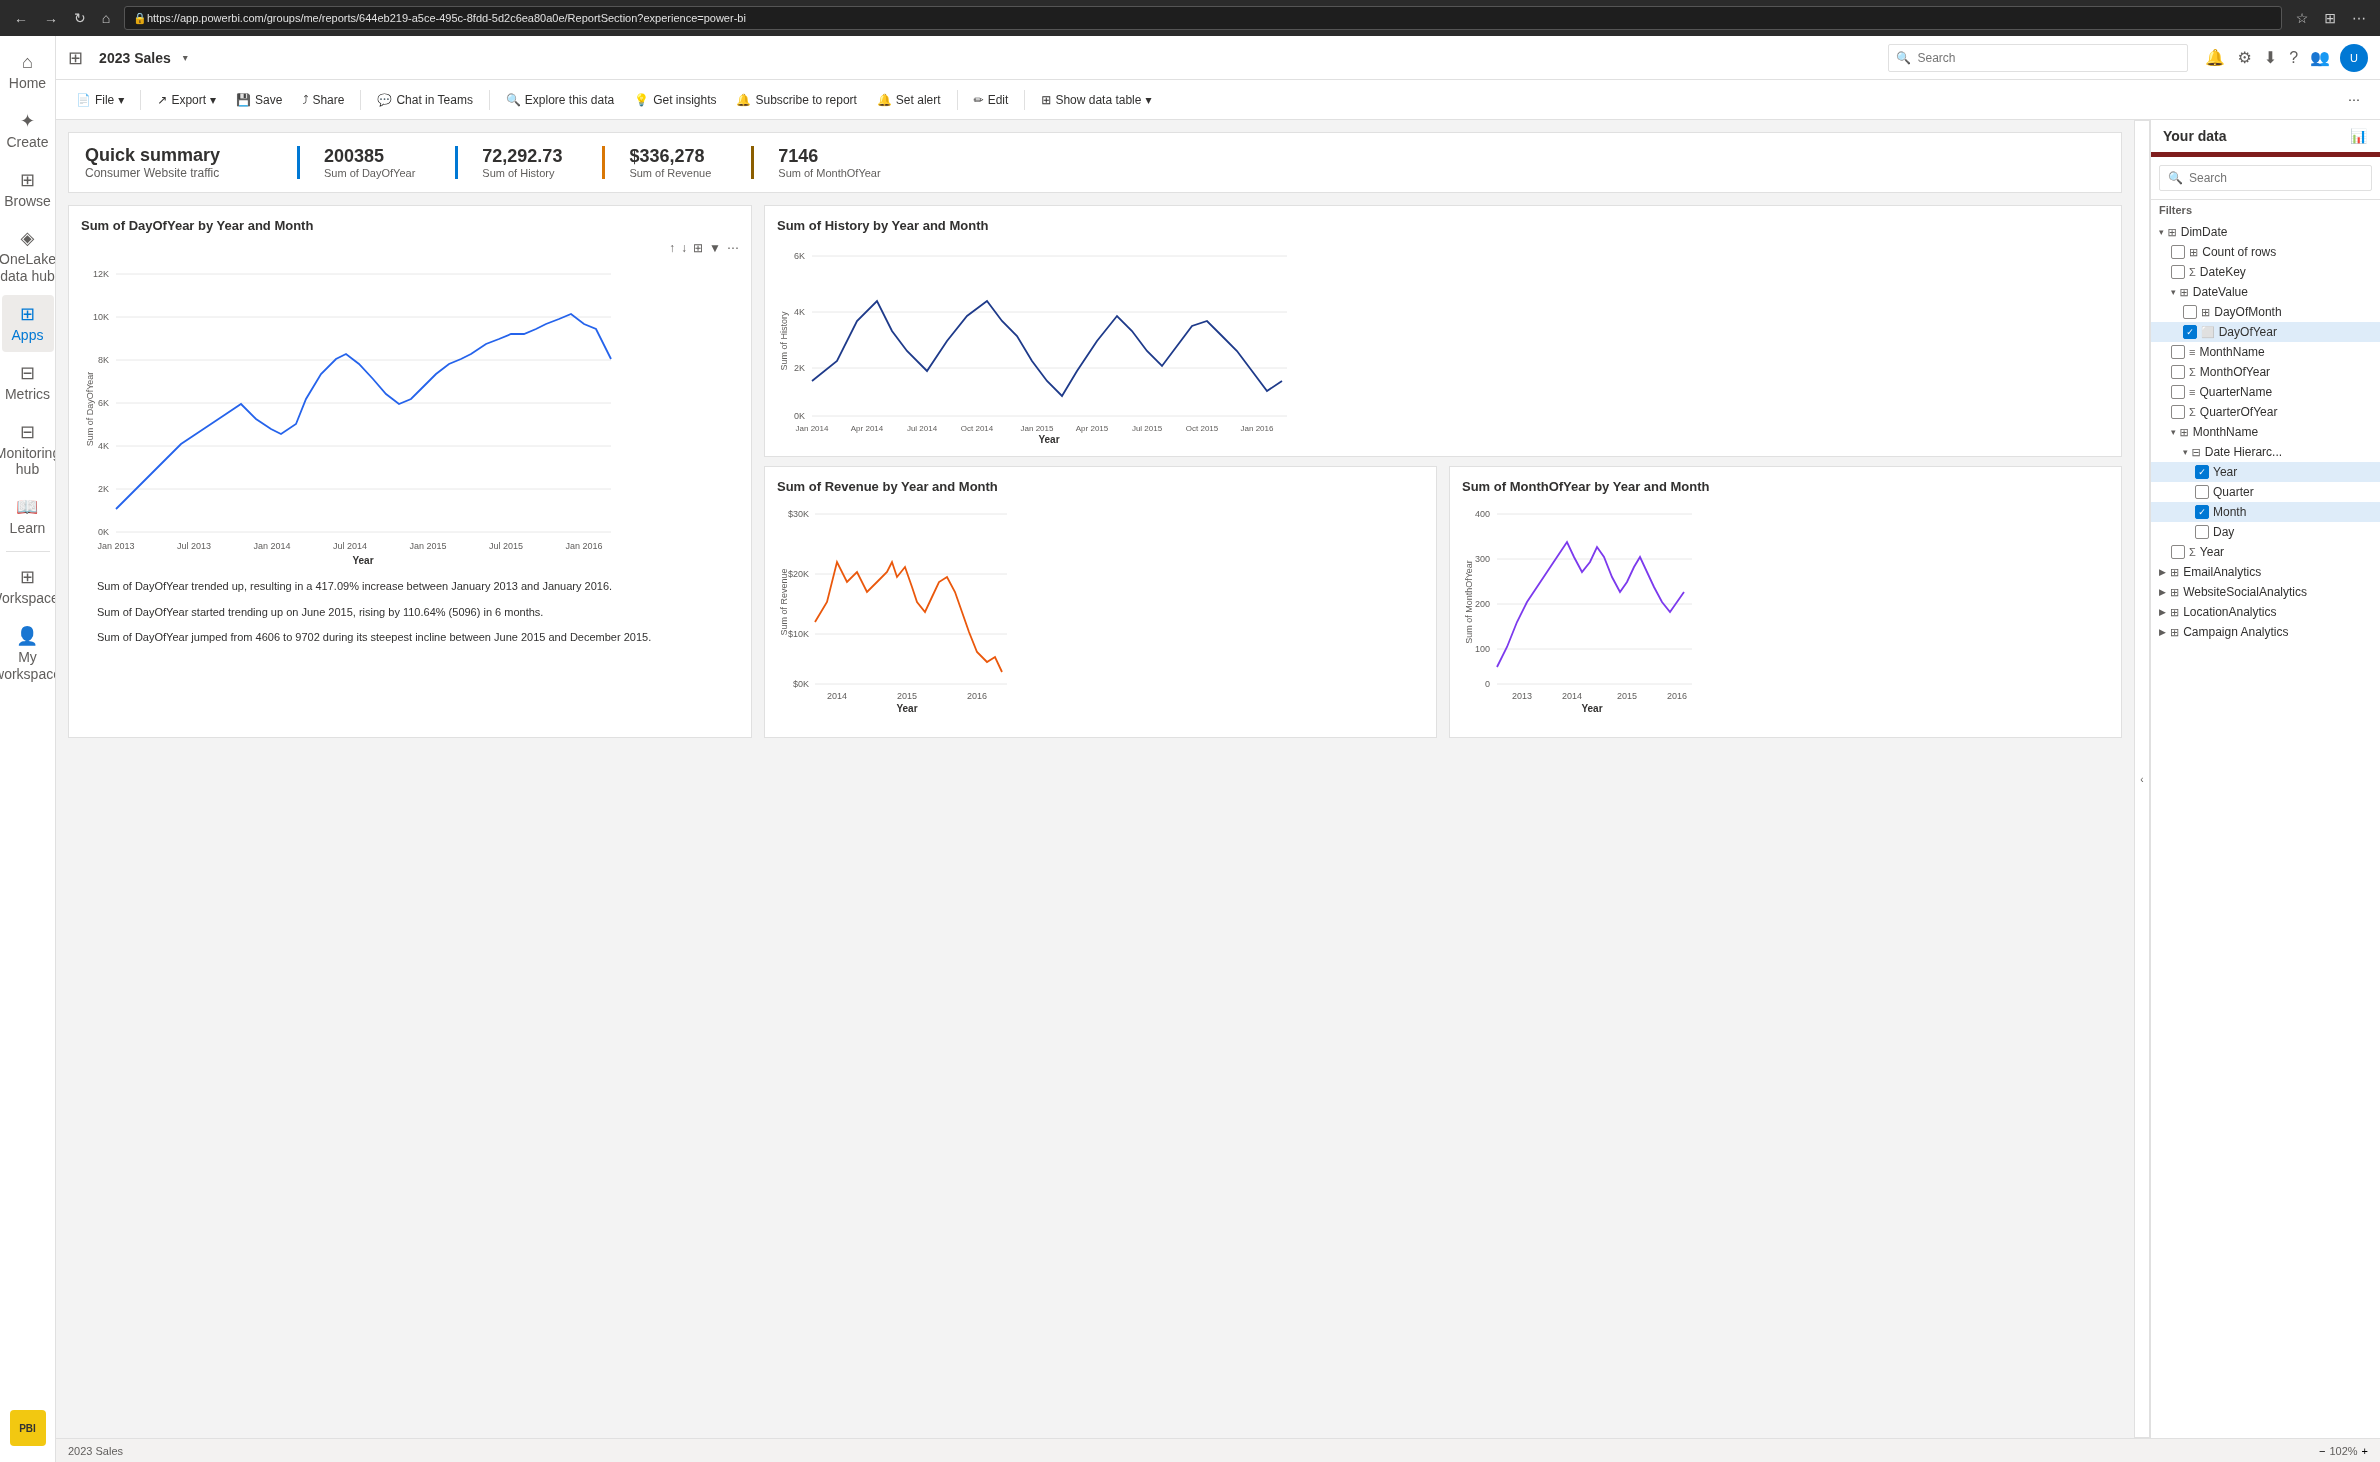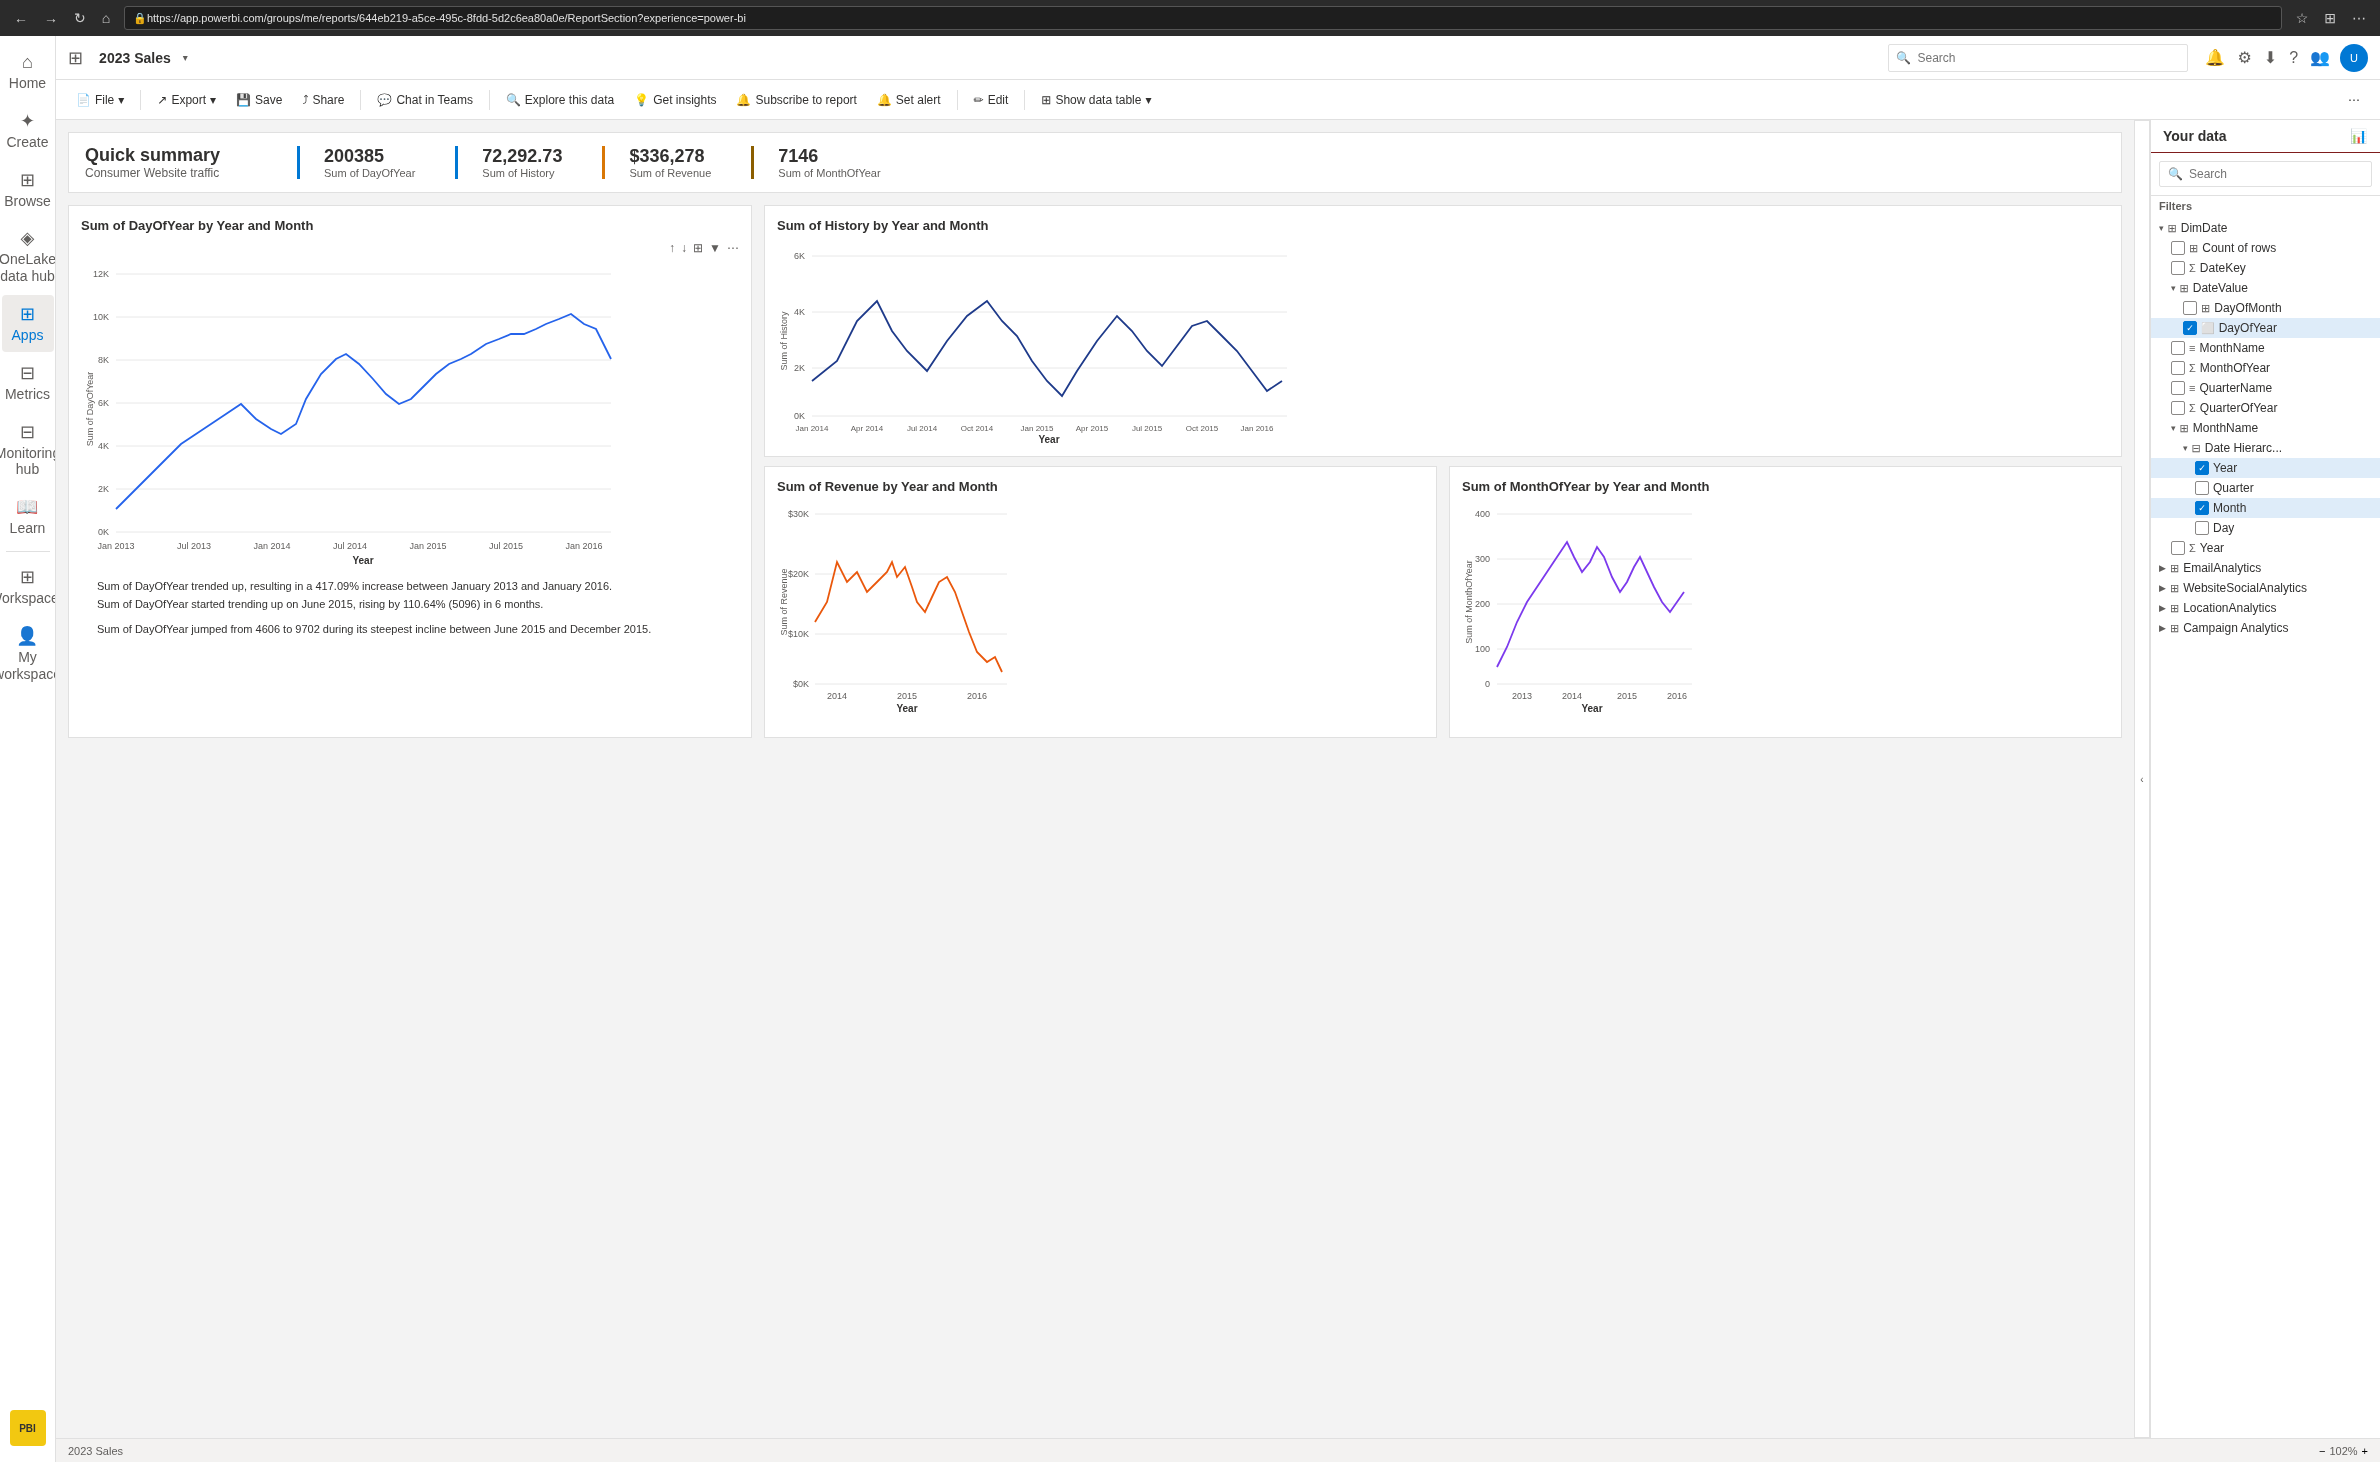--- a/index.html
+++ b/index.html
@@ -320,21 +320,21 @@
               <text x="191" y="290" font-size="9" fill="#605e5c" text-anchor="middle">Jan 2014</text>
               <text x="269" y="290" font-size="9" fill="#605e5c" text-anchor="middle">Jul 2014</text>
               <text x="347" y="290" font-size="9" fill="#605e5c" text-anchor="middle">Jan 2015</text>
               <text x="425" y="290" font-size="9" fill="#605e5c" text-anchor="middle">Jul 2015</text>
               <text x="503" y="290" font-size="9" fill="#605e5c" text-anchor="middle">Jan 2016</text>
 
               <text x="282" y="305" font-size="10" fill="#323130" text-anchor="middle" font-weight="600">Year</text>
             </svg>
             
             <div class="insight-box" style="border:none;margin-top:4px;max-height:120px;overflow:auto;">
-              <p style="">Sum of DayOfYear trended up, resulting in a 417.09% increase between January 2013 and January 2016.</p>
+              <p style="margin-bottom:8px;">Sum of DayOfYear trended up, resulting in a 417.09% increase between January 2013 and January 2016.</p>
               <p style="margin-bottom:8px;">Sum of DayOfYear started trending up on June 2015, rising by 110.64% (5096) in 6 months.</p>
               <p>Sum of DayOfYear jumped from 4606 to 9702 during its steepest incline between June 2015 and December 2015.</p>
             </div>
           </div>
 
           <div class="chart-right-col" style="flex:1;display:flex;flex-direction:column;gap:9px;">
 
             <div class="chart-card" style="flex:1;">
               <div class="chart-title">Sum of History by Year and Month</div>
               <svg width="520" height="200">
@@ -411,21 +411,21 @@
               </div>
             </div>
           </div>
         </div>
       </div>
 
       <div style="position:relative;display:flex;">
         <div class="collapse-btn">‹</div>
         <div class="right-panel">
 
-          <div style="display:flex;align-items:center;padding:8px 12px;border-bottom:1px solid #7f1d1d;">
+          <div style="display:flex;align-items:center;padding:8px 12px;border-bottom:5px solid #7f1d1d;">
             <span style="font-size:14px;font-weight:600;color:#323130;flex:1;">Your data</span>
             <button style="background:none;border:none;cursor:pointer;font-size:14px;color:#605e5c;">📊</button>
           </div>
 
           <div class="panel-search">
             <div class="panel-search-input">
               <span>🔍</span>
               <input style="border: none; outline: none; font-size: 12px; width: 100%; background: transparent; color: rgb(96, 94, 92);" placeholder="Search">
             </div>
           </div>

